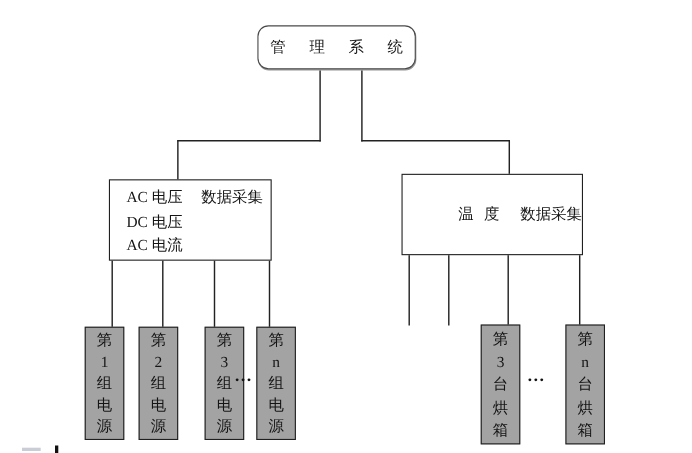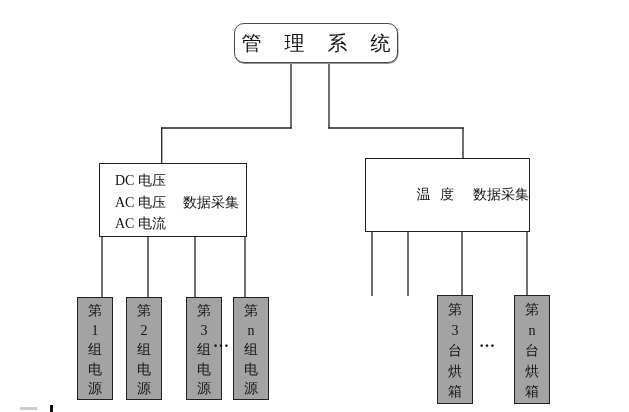--- a/index.html
+++ b/index.html
@@ -15,27 +15,27 @@
   .lines-svg {
     position: absolute;
     left: 0; top: 0;
     width: 629px; height: 412px;
   }
   .lines-svg line { stroke: #222222; stroke-width: 1.3; }
 
   .rootbox {
     position: absolute;
     left: 234px; top: 23px;
-    width: 164px; height: 40px;
+    width: 144px; height: 40px;
     border: 1.5px solid #4a4a4a;
     border-radius: 10px;
     background: #ffffff;
     box-shadow: 0.5px 1px 0 rgba(60,60,60,0.55);
     display: flex; align-items: center; justify-content: center;
-    font-size: 20px;
+    font-size: 14px;
     letter-spacing: 9px;
     padding-left: 9px;
     box-sizing: border-box;
     white-space: nowrap;
   }
 
   .mbox {
     position: absolute;
     border: 1.4px solid #202020;
     background: #ffffff;
@@ -131,24 +131,24 @@
     <line x1="462" y1="231" x2="462" y2="296"></line>
     <line x1="527" y1="231" x2="527" y2="296"></line>
   </svg>
 
   <div class="rootbox">
     <span>管 理 系 统</span>
   </div>
 
   <div class="mbox mbox-left">
     <div>
-      <span>DC 电压</span>
+      <span>AC 电压</span><span class="collect-label">数据采集</span>
     </div>
     <div>
-      <span>AC 电压</span><span class="collect-label">数据采集</span>
+      <span>DC 电压</span>
     </div>
     <div>
       <span>AC 电流</span>
     </div>
   </div>
 
   <div class="mbox mbox-right">
     <span class="temp-name">温 度</span>
     <span class="collect-label">数据采集</span>
   </div>

